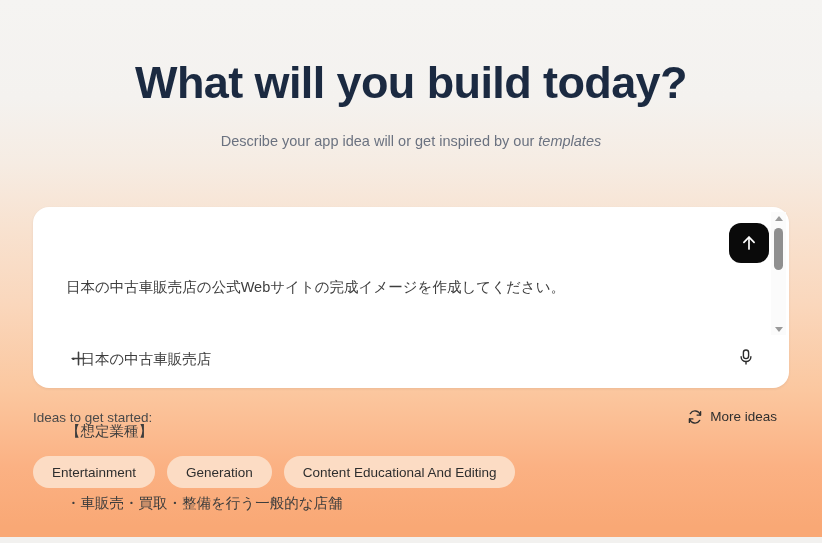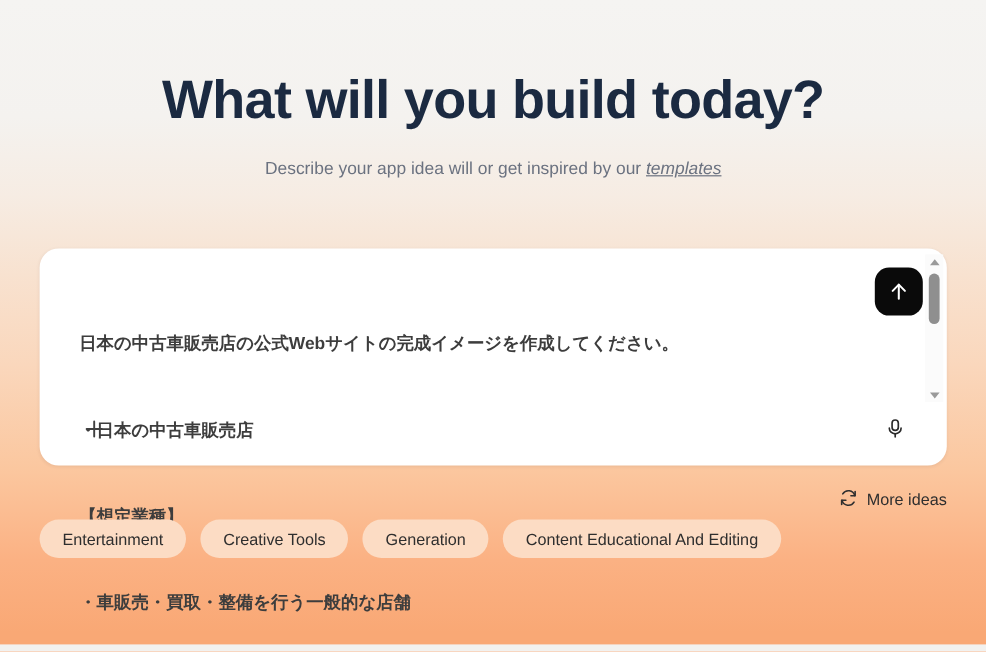--- a/index.html
+++ b/index.html
@@ -46,21 +46,20 @@
     color: #1b2a41;
   }
   .subtitle {
     margin: 21px 0 0 0;
     font-size: 14.5px;
     line-height: 20px;
     color: #6b7280;
   }
   .subtitle .tpl-link {
     font-style: italic;
-    text-decoration: underline;
     color: #6b7280;
     cursor: pointer;
   }
 
   
   .composer {
     position: absolute;
     left: 33px;
     top: 207px;
     width: 756px;
@@ -85,21 +84,21 @@
     position: absolute;
     left: 66px;
     top: 227px;
     width: 660px;
     font-size: 14.5px;
     line-height: 24px;
     color: #3d3d3d;
     white-space: pre;
     pointer-events: none;
   }
-  .editor-text .ln { display: block; height: 24px; font-weight: bold; }
+  .editor-text .ln { display: block; height: 24px; }
 
   
   .send-button {
     position: absolute;
     left: 729px;
     top: 223px;
     width: 40px;
     height: 40px;
     background: #0a0a0a;
     border-radius: 12px;
@@ -196,35 +195,36 @@
   .ideas-label {
     position: absolute;
     left: 0;
     top: 0;
     font-size: 13.5px;
     line-height: 20px;
     color: #4a4a4a;
   }
   .more-ideas {
     position: absolute;
-    right: 0;
+    right: 12px;
     top: -1px;
     display: flex;
+    align-items: center;
     gap: 7px;
     font-size: 13.5px;
     line-height: 20px;
     color: #2f2f2f;
     cursor: pointer;
   }
   .more-ideas svg { display: block; }
 
   .chips {
     position: absolute;
     left: 33px;
-    top: 433px;
+    top: 456px;
     width: 756px;
     display: flex;
     flex-wrap: wrap;
     gap: 28px 12px;
   }
   .chip {
     height: 32px;
     padding: 0 19px;
     display: flex;
     align-items: center;
@@ -301,34 +301,34 @@
         <svg width="18" height="18" viewBox="0 0 18 18" fill="none">
           <rect x="6.4" y="2" width="5.2" height="8.6" rx="2.6" stroke="#2b2b2b" stroke-width="1.4"></rect>
           <path d="M4.1 8.8C4.1 11.5 6.3 13.5 9 13.5C11.7 13.5 13.9 11.5 13.9 8.8" stroke="#2b2b2b" stroke-width="1.4" stroke-linecap="round"></path>
           <path d="M9 13.6V16" stroke="#2b2b2b" stroke-width="1.4" stroke-linecap="round"></path>
         </svg>
       </span>
     </div>
   </div>
 
   <div class="ideas-head">
+    <div class="ideas-label">Ideas to get started:</div>
     <div class="more-ideas">
       <span>
         <svg width="16" height="16" viewBox="0 0 16 16" fill="none">
           <path d="M13.3 6.0A5.5 5.5 0 0 0 3.3 4.6" stroke="#2f2f2f" stroke-width="1.35" stroke-linecap="round"></path>
           <path d="M2.7 10.0A5.5 5.5 0 0 0 12.7 11.4" stroke="#2f2f2f" stroke-width="1.35" stroke-linecap="round"></path>
           <path d="M13.6 2.6V6.1H10.1" stroke="#2f2f2f" stroke-width="1.35" stroke-linecap="round" stroke-linejoin="round"></path>
           <path d="M2.4 13.4V9.9H5.9" stroke="#2f2f2f" stroke-width="1.35" stroke-linecap="round" stroke-linejoin="round"></path>
         </svg>
       </span>
       <span>More ideas</span>
     </div>
   </div>
 
   <div class="chips">
     <button class="chip">Entertainment</button>
-    <button class="chip">Creative Tools</button>
     <button class="chip">Generation</button>
     <button class="chip">Content Educational And Editing</button>
   </div>
 
   <div class="bottom-edge"></div>
 </div>
 
 </body></html>

